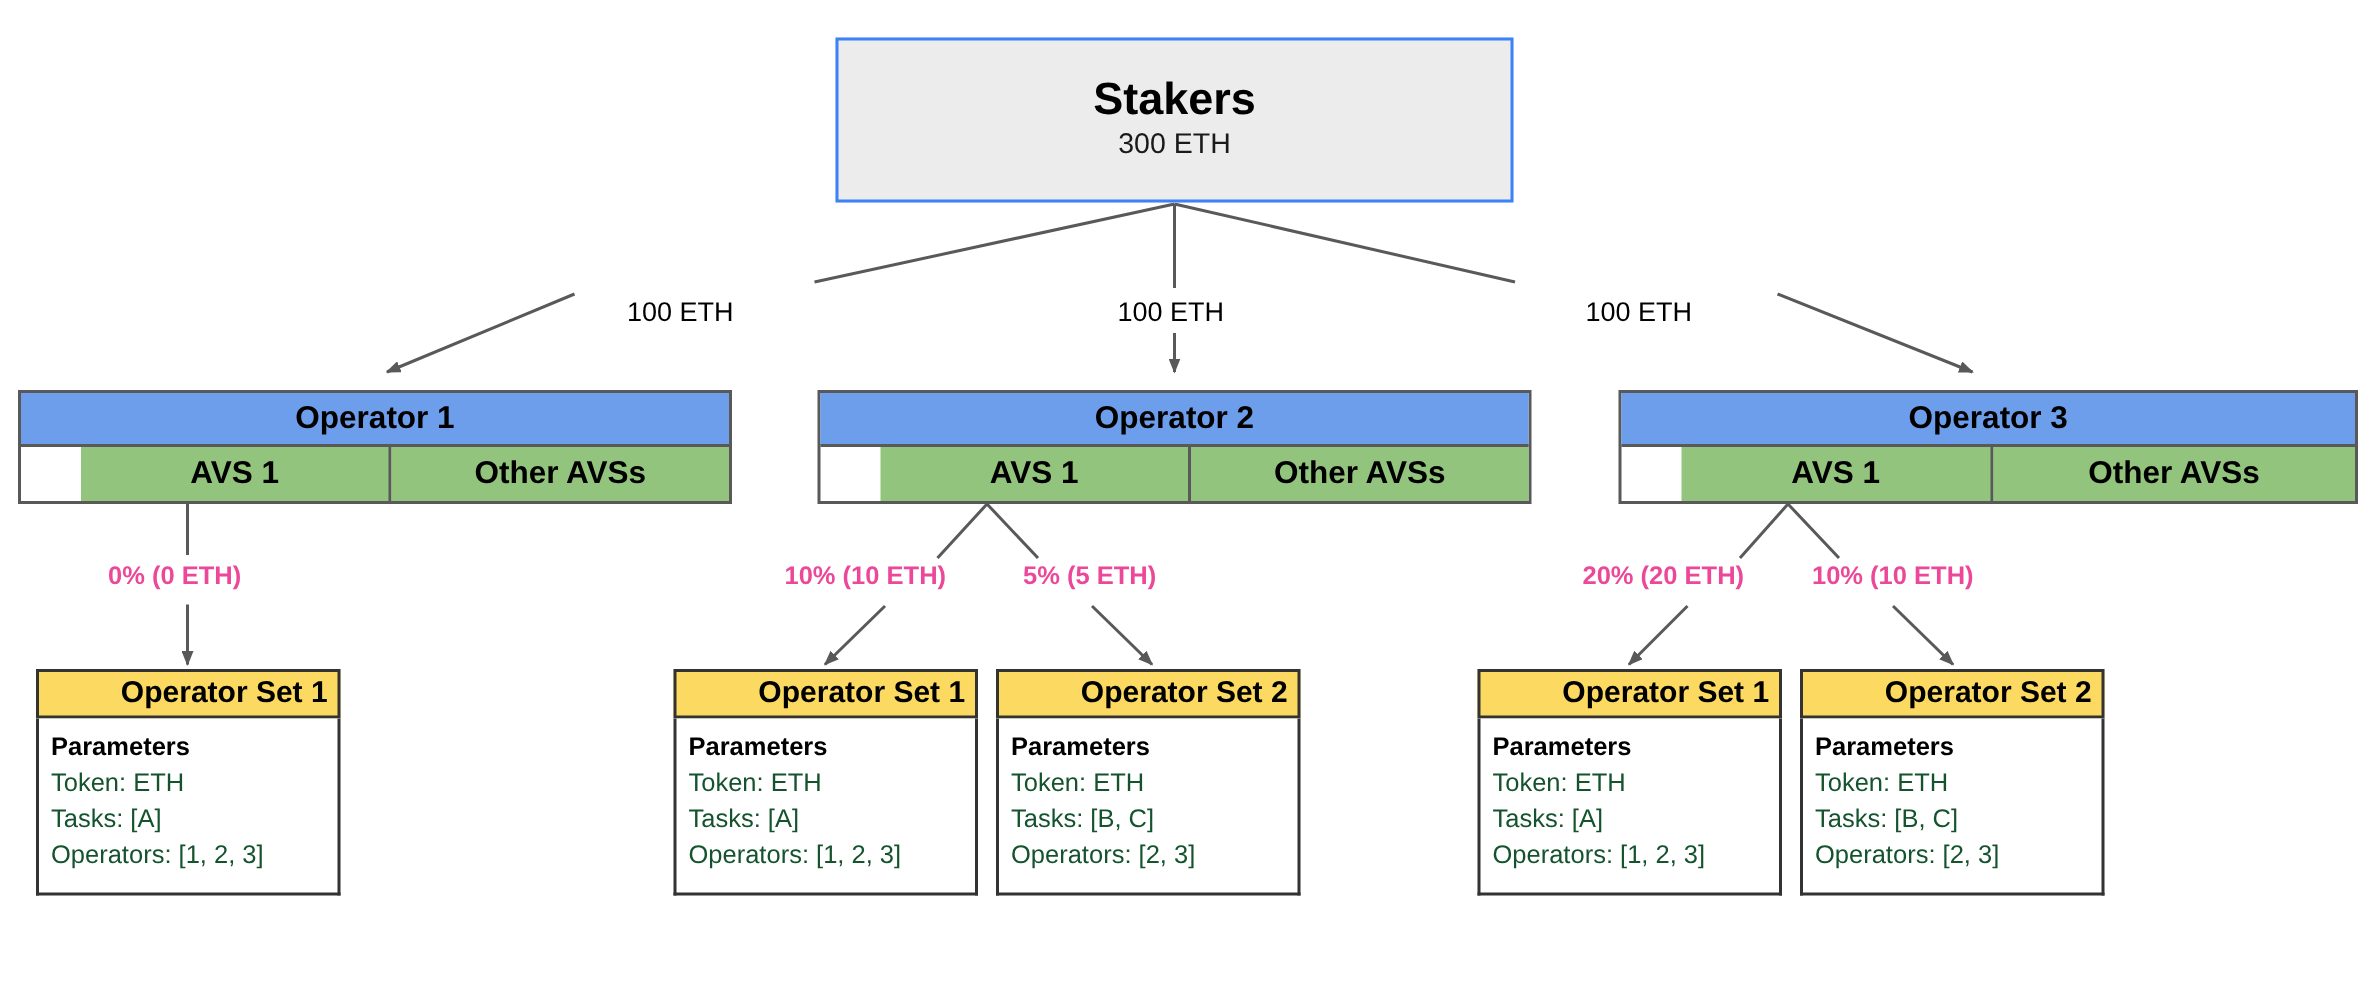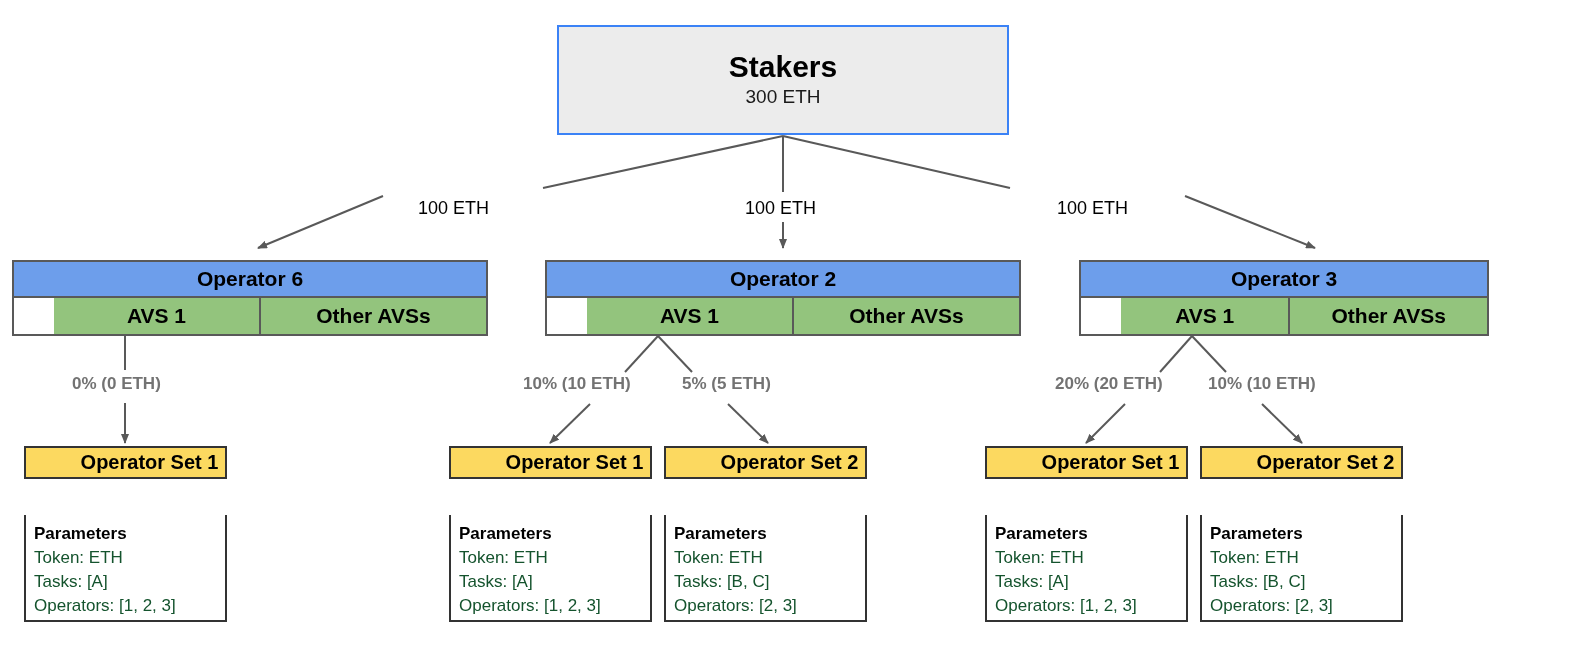--- a/index.html
+++ b/index.html
@@ -111,22 +111,21 @@
   .opset-header-label {
     font-size: 20px;
     font-weight: bold;
     color: #000000;
   }
   .opset-body {
     background: #ffffff;
     border: 2px solid #333333;
     border-top: none;
     box-sizing: border-box;
-    padding: 7px 8px 1px 8px;
-    margin-top: 36px;
+    padding: 7px 8px 12px 8px;
   }
   .opset-params-title {
     font-size: 17px;
     font-weight: bold;
     color: #000000;
     line-height: 1.42;
     white-space: nowrap;
   }
   .opset-param-line {
     font-size: 17px;
@@ -139,21 +138,21 @@
   .edge-label {
     position: absolute;
     font-size: 18px;
     color: #000000;
     white-space: nowrap;
   }
   .alloc-label {
     position: absolute;
     font-size: 17px;
     font-weight: bold;
-    color: #737373;
+    color: #ec4899;
     white-space: nowrap;
   }
 </style>
 </head>
 <body>
 
 <div id="canvas">
 
   <svg id="edges" viewBox="0 0 1572 655">
     <defs>
@@ -207,21 +206,21 @@
     <div class="stakers-title">Stakers</div>
     <div class="stakers-sub">300 ETH</div>
   </div>
 
   <div class="edge-label" style="left:418px; top:198px;">100 ETH</div>
   <div class="edge-label" style="left:745px; top:198px;">100 ETH</div>
   <div class="edge-label" style="left:1057px; top:198px;">100 ETH</div>
 
   <div class="operator-box" style="left:12px; top:260px; width:476px; height:76px;">
     <div class="operator-header">
-      <span class="operator-header-label">Operator 6</span>
+      <span class="operator-header-label">Operator 1</span>
     </div>
     <div class="operator-avs-row">
       <div class="avs-cell left" style="width:226px;">
         <span class="avs-cell-label">AVS 1</span>
       </div>
       <div class="avs-cell" style="width:246px;">
         <span class="avs-cell-label">Other AVSs</span>
       </div>
     </div>
   </div>
@@ -233,21 +232,21 @@
     <div class="operator-avs-row">
       <div class="avs-cell left" style="width:226px;">
         <span class="avs-cell-label">AVS 1</span>
       </div>
       <div class="avs-cell" style="width:246px;">
         <span class="avs-cell-label">Other AVSs</span>
       </div>
     </div>
   </div>
 
-  <div class="operator-box" style="left:1079px; top:260px; width:410px; height:76px;">
+  <div class="operator-box" style="left:1079px; top:260px; width:493px; height:76px;">
     <div class="operator-header">
       <span class="operator-header-label">Operator 3</span>
     </div>
     <div class="operator-avs-row">
       <div class="avs-cell left" style="width:226px;">
         <span class="avs-cell-label">AVS 1</span>
       </div>
       <div class="avs-cell" style="width:263px;">
         <span class="avs-cell-label">Other AVSs</span>
       </div>

